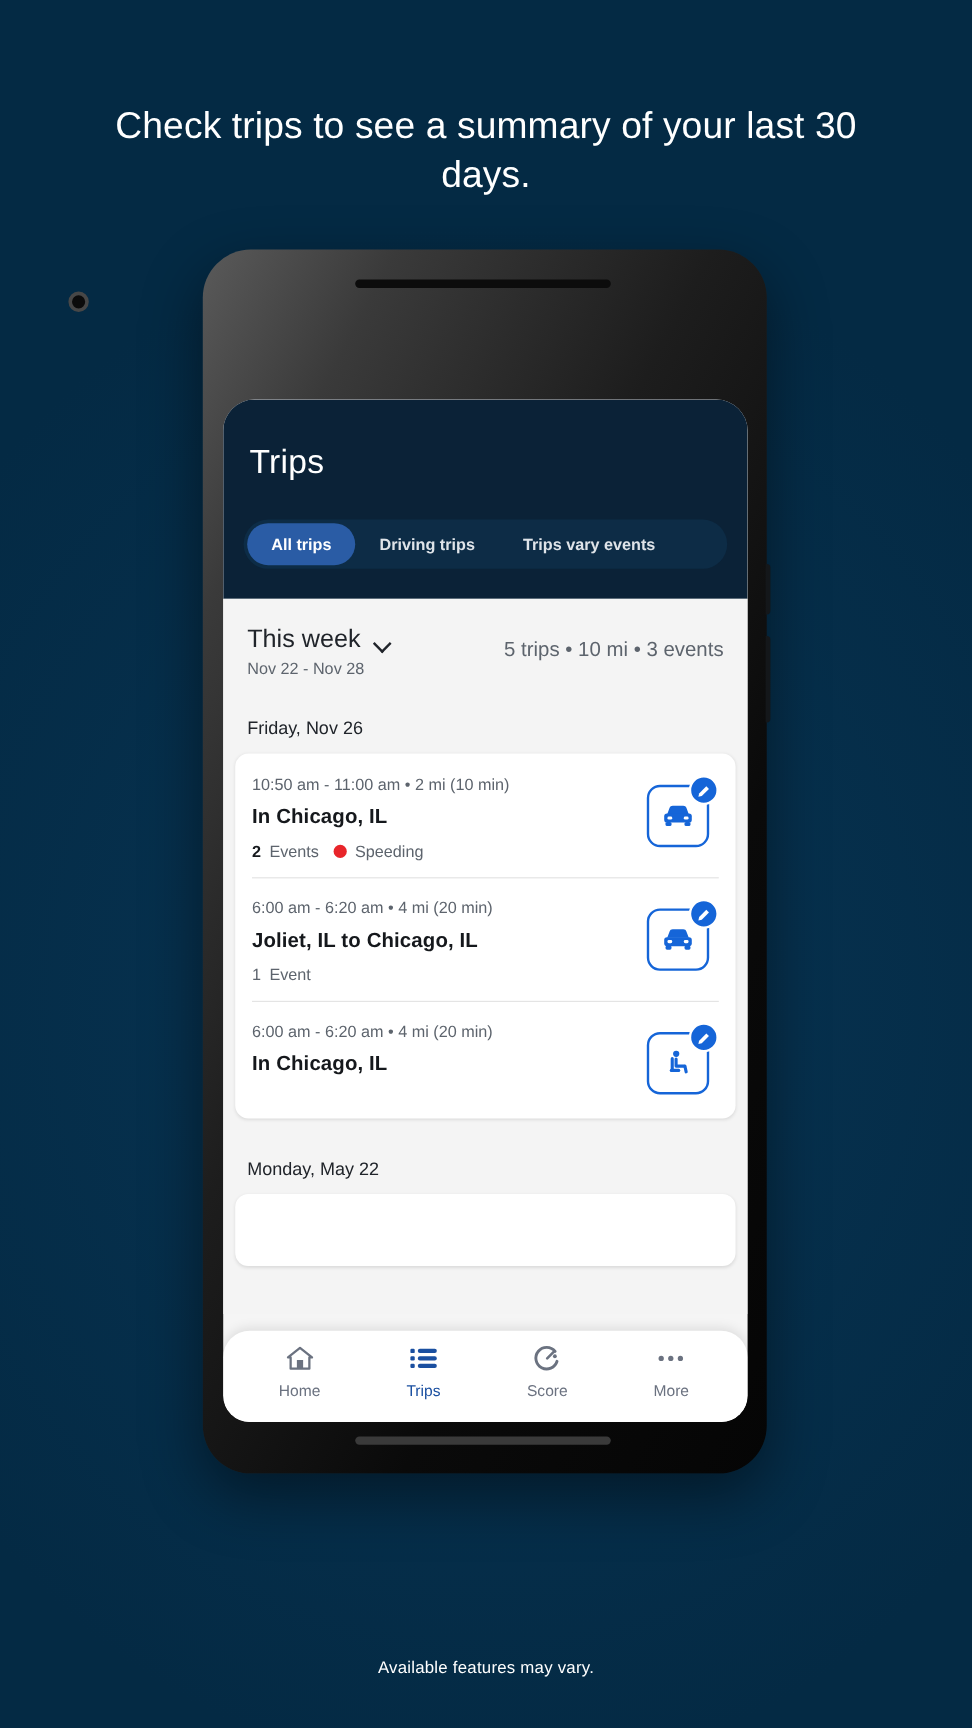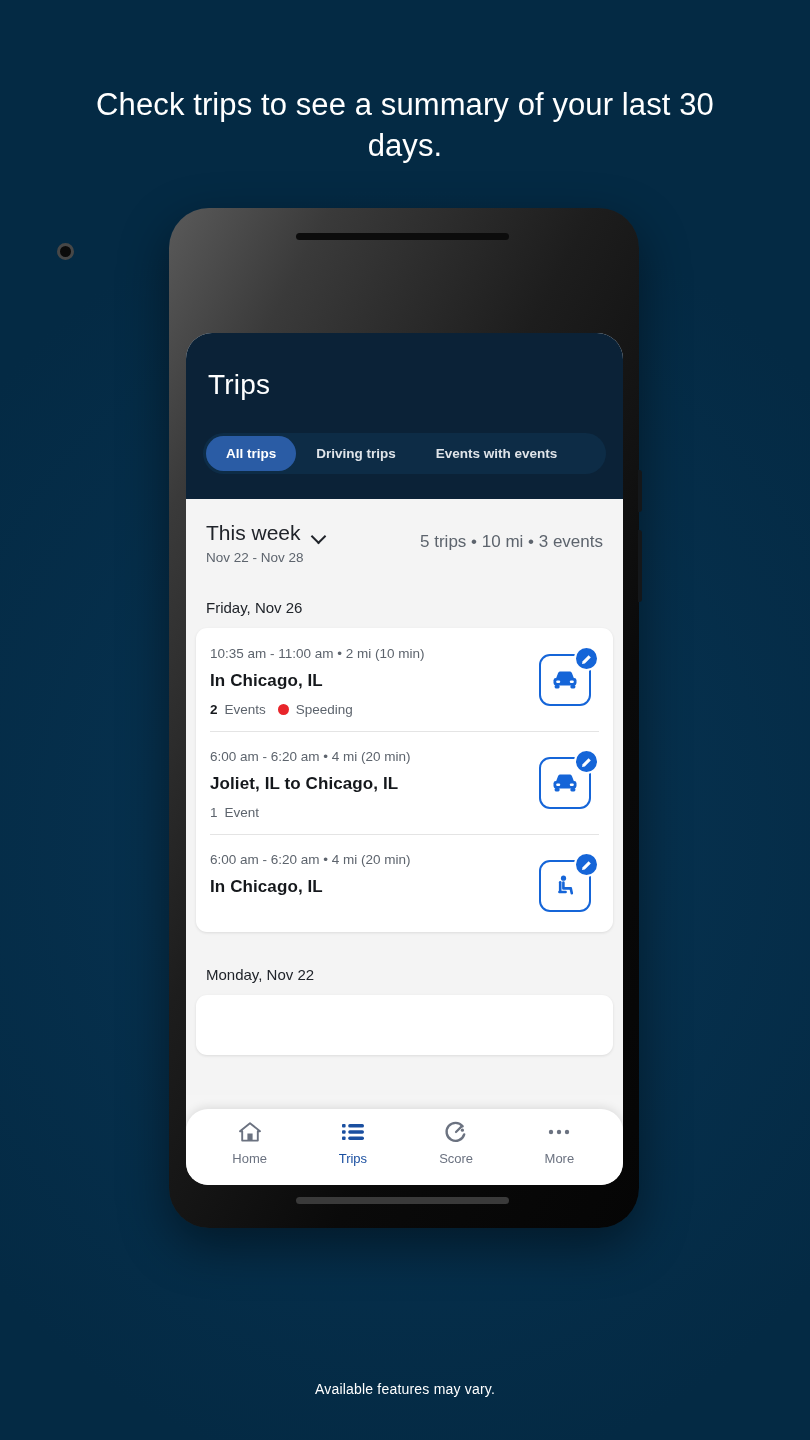--- a/index.html
+++ b/index.html
@@ -394,21 +394,21 @@
 <div class="home-indicator"></div>
 
 <div class="screen">
 
   <div class="app-header">
     <div class="app-title">Trips</div>
 
     <div class="tab-track">
       <div class="tab active">All trips</div>
       <div class="tab">Driving trips</div>
-      <div class="tab">Events with events</div>
+      <div class="tab">Trips vary events</div>
     </div>
   </div>
 
   <div class="content">
 
     <div class="summary-row">
       <div class="range-block">
         <div class="range-top">
           <span class="range-label">This week</span>
           <span class="chevron-down"></span>
@@ -417,21 +417,21 @@
       </div>
       <div class="summary-stats">5 trips • 10 mi • 3 events</div>
     </div>
 
     <div class="day-label">Friday, Nov 26</div>
 
     <div class="card">
 
       <div class="trip">
         <div class="trip-text">
-          <div class="trip-time">10:35 am - 11:00 am • 2 mi (10 min)</div>
+          <div class="trip-time">10:50 am - 11:00 am • 2 mi (10 min)</div>
           <div class="trip-title">In Chicago, IL</div>
           <div class="trip-events">
             <span class="count">2</span>
             <span>Events</span>
             <span class="event-dot"></span>
             <span>Speeding</span>
           </div>
         </div>
         <div class="trip-icon">
           <div class="icon-square">
@@ -498,21 +498,21 @@
           <div class="edit-badge">
             <svg width="12" height="12" viewBox="0 0 12 12">
               <path d="M1.6 8.2 L7.6 2.2 L9.8 4.4 L3.8 10.4 L1 11 Z" fill="#ffffff"></path>
             </svg>
           </div>
         </div>
       </div>
 
     </div>
 
-    <div class="day-label">Monday, Nov 22</div>
+    <div class="day-label">Monday, May 22</div>
 
     <div class="partial-wrap">
       <div class="partial-card"></div>
     </div>
 
   </div>
 
   <div class="bottom-nav">
 
     <div class="nav-item">

